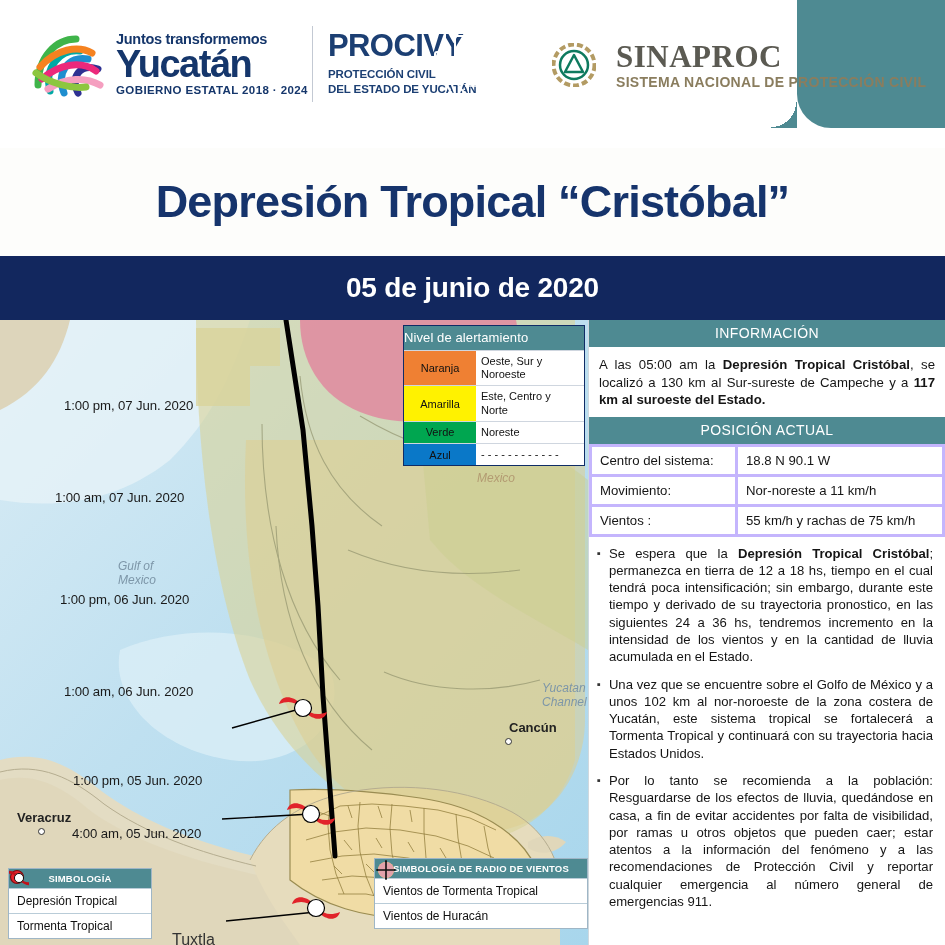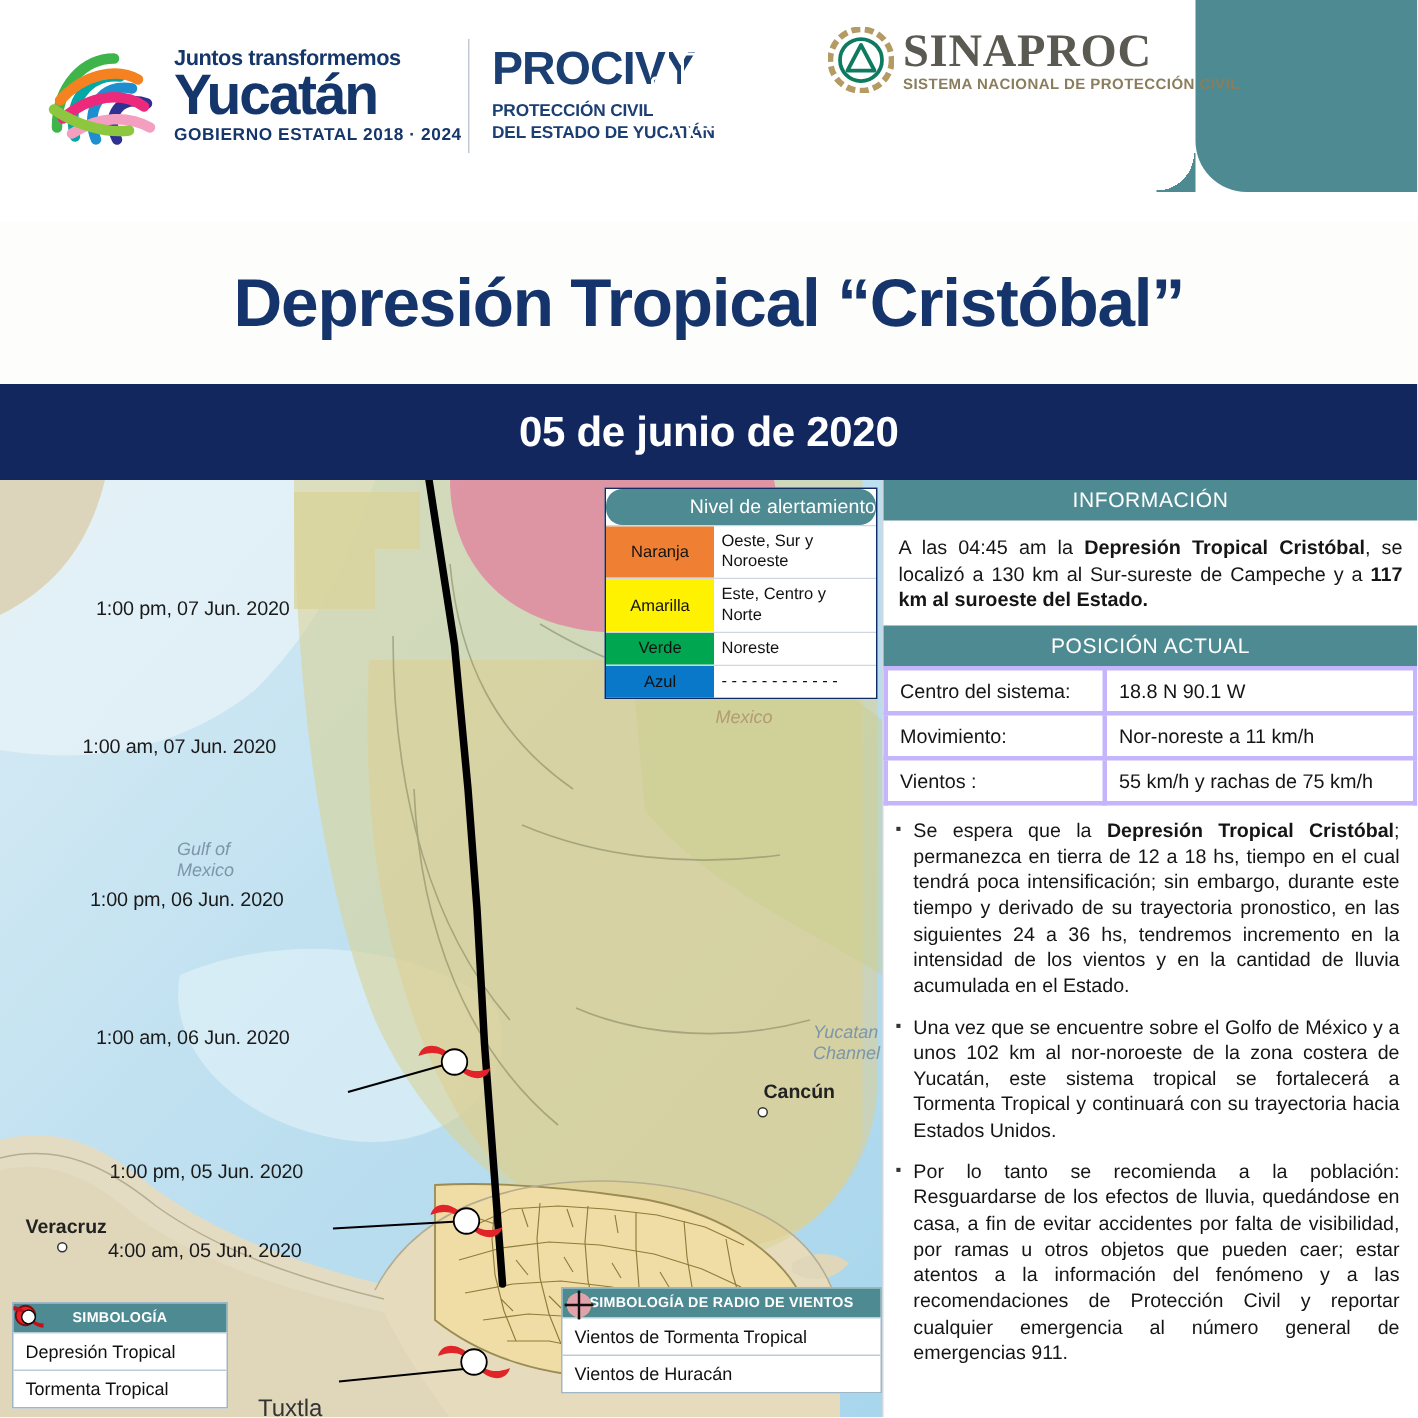--- a/index.html
+++ b/index.html
@@ -33,25 +33,25 @@
   .rings svg { display:block; }
   .yuc-text { display:flex; flex-direction:column; justify-content:center; line-height:1;}
   .yuc-l1 { font-size: 14.5px; font-weight: 700; color:#15366b; letter-spacing:-0.3px; }
   .yuc-l2 { font-size: 38px; font-weight: 800; color:#15366b; letter-spacing:-1.5px; margin-top:-2px;}
   .yuc-l3 { font-size: 11.5px; font-weight: 700; color:#15366b; letter-spacing:0.4px; margin-top:2px;}
   .divider-v { position:absolute; left: 312px; top: 26px; width: 1px; height: 76px; background:#c3c9d3; }
   .procivy { position: absolute; left: 328px; top: 30px; line-height:1; }
   .procivy-title { font-size: 31px; font-weight: 800; color:#1c3f73; letter-spacing:-0.6px; }
   .procivy-sub { font-size: 11.5px; font-weight:700; color:#1c3f73; letter-spacing:-0.1px; margin-top:6px; line-height:1.3;}
 
-  .sinaproc { position: absolute; left: 552px; top: 18px; display:flex; align-items:center; gap:6px;}
+  .sinaproc { position: absolute; left: 552px; top: 41px; display:flex; align-items:center; gap:20px;}
   .sinaproc-mark { width: 44px; height: 44px; flex:none; }
   .sinaproc-text { line-height:1; }
   .sinaproc-title { font-size: 31px; font-weight: 800; color:#5b5a52; letter-spacing:0.5px; font-family:"Liberation Serif", serif;}
-  .sinaproc-sub { font-size: 10px; font-weight: 700; color:#8a7d5e; letter-spacing:0.3px; margin-top:3px;}
+  .sinaproc-sub { font-size: 14px; font-weight: 700; color:#8a7d5e; letter-spacing:0.3px; margin-top:3px;}
 
   
   .title-band {
     position:absolute; left:0; top:148px; width:945px; height:108px;
     background:#fdfdfb; display:flex; align-items:center; justify-content:center;
   }
   .main-title { font-size: 45px; font-weight: 800; color:#16346c; letter-spacing:-0.8px; }
   .date-band {
     position:absolute; left:0; top:256px; width:945px; height:64px;
     background:#12275e; display:flex; align-items:center; justify-content:center;
@@ -70,22 +70,22 @@
   }
   .geo-label { position:absolute; font-style:italic; color:#7d96a8; font-size:12px; white-space:nowrap; line-height:1.15;}
   .city-label { position:absolute; font-weight:700; color:#222; font-size:13px; white-space:nowrap;}
 
   
   .alert-table {
     position:absolute; left:403px; top:5px; width:182px;
     border:1px solid #0f2c66; background:#fff; font-size:10px;
   }
   .alert-head {
-    background:#4e8a92; color:#fff; text-align:right; font-size:13px;
-    padding:4px 0 5px; letter-spacing:0.1px;border-radius:11px;
+    background:#4e8a92; color:#fff; text-align:left; font-size:13px;
+    padding:4px 0 5px; letter-spacing:0.1px;
   }
   .alert-row { display:flex; border-top:1px solid #cfd6df; }
   .alert-c1 { width:72px; text-align:center; padding:1px 2px; font-size:11px; color:#111; display:flex; align-items:center; justify-content:center;}
   .alert-c2 { flex:1; padding:4px 5px; font-size:11px; color:#111; line-height:1.2; background:#fff;}
 
   
   .simb {
     position:absolute; background:#fff; border:1px solid #9fb6c6; font-size:11px;
   }
   .simb-head { background:#4e8a92; color:#fff; text-align:center; font-weight:700; font-size:9.5px; padding:4px 2px; letter-spacing:0.2px;}
@@ -394,21 +394,21 @@
         </span>
       </div>
     </div>
   </div>
 
   <div class="panel">
 
     <div class="panel-head">INFORMACIÓN</div>
 
     <div class="panel-body">
-      <span>A las 04:45 am la </span><b>Depresión Tropical Cristóbal</b><span>, se localizó a 130 km al Sur-sureste de Campeche y a </span><b>117 km al suroeste del Estado.</b>
+      <span>A las 05:00 am la </span><b>Depresión Tropical Cristóbal</b><span>, se localizó a 130 km al Sur-sureste de Campeche y a </span><b>117 km al suroeste del Estado.</b>
     </div>
 
     <div class="panel-head">POSICIÓN ACTUAL</div>
 
     <table class="info-table">
       <tbody>
           <tr>
         <td class="k">Centro del sistema:</td>
         <td>18.8 N 90.1 W</td>
       </tr>

